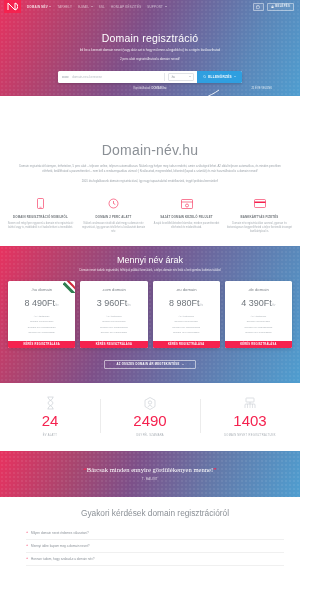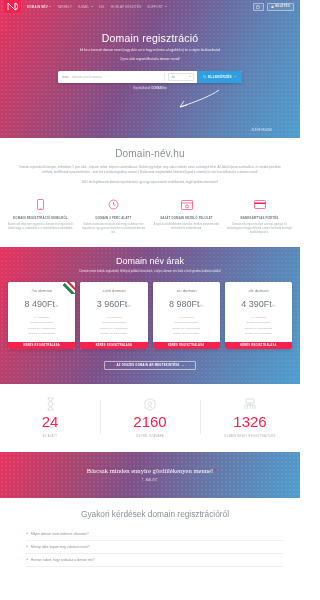--- a/index.html
+++ b/index.html
@@ -7,21 +7,21 @@
     width: 300px; height: 600px;
     font-family: "Liberation Sans", sans-serif;
     background: #ffffff;
     overflow: hidden;
   }
   .page { width: 300px; height: 600px; position: relative; overflow: hidden; }
 
   
   .hero {
     position: relative;
-    height: 138px;
+    height: 96px;
     background: linear-gradient(115deg, #e8325f 0%, #b0436f 22%, #7d5089 45%, #6a6aa0 62%, #5b86b8 80%, #4f9ed0 100%);
     overflow: hidden;
   }
   .hero::after{
     content:"";position:absolute;inset:0;
     background-image:radial-gradient(rgba(255,255,255,.06) 1px, transparent 1px);
     background-size:4px 4px;pointer-events:none;
   }
 
   
@@ -82,21 +82,21 @@
     font-size: 3.1px; letter-spacing: .3px; font-weight: 700;
     border-radius: 0 1.5px 1.5px 0;
   }
   .hero-note { position:relative; z-index:4; text-align:center; font-size:2.7px; color:rgba(255,255,255,.75); margin-top:4px; }
   .hero-note b { font-weight:700; }
   .hero-badge { position:absolute; right:28px; bottom:6px; font-size:2.7px; color:rgba(255,255,255,.8); z-index:4; }
   .arrow { position:absolute; left:175px; top:88px; z-index:6; }
 
   
   .sec-intro { background:#fff; padding: 10px 14px 4px; text-align:center; }
-  .sec-title { font-size: 10px; color:#8b9096; font-weight:400; letter-spacing:.2px; }
+  .sec-title { font-size: 14px; color:#8b9096; font-weight:400; letter-spacing:.2px;margin-top:36px; }
   .sec-sub { font-size:2.8px; color:#9ca3aa; line-height:1.85; margin-top:6px; }
   .sec-sub2 { font-size:2.8px; color:#9ca3aa; line-height:1.85; margin-top:5px; }
 
   
   .features { background:#fff; display:flex; padding: 8px 4px 12px; }
   .feat { flex:1; text-align:center; padding: 0 3px; }
   .feat-ico { height:14px; display:flex; align-items:center; justify-content:center; margin-bottom:4px; }
   .feat-h { font-size:2.9px; color:#6e7378; font-weight:700; letter-spacing:.15px; line-height:1.5; }
   .feat-p { font-size:2.55px; color:#a9afb5; line-height:1.65; margin-top:3px; }
 
@@ -313,21 +313,21 @@
           <rect x="1" y="5" width="22" height="3" fill="#f5224f"></rect>
         </svg>
       </div>
       <div class="feat-h">BANKKÁRTYÁS FIZETÉS</div>
       <div class="feat-p">Domain név regisztrációkor azonnal, gyorsan és biztonságosan kiegyenlítheted a teljes fizetendő összeget bankkártyával is.</div>
     </div>
   </section>
 
   <section class="pricing">
     <div class="inner">
-      <h2>Domain név árak</h2>
+      <h2>Mennyi név árak</h2>
       <div class="lead">Domain nevet tudunk regisztrálni, felhívjuk páldául kereskünk, a teljes domain név listát a lenti gombra kattintva találod</div>
 
       <div class="cards">
 
         <div class="card">
           <div class="ribbon">
               <i></i>
               <i></i>
               <i></i>
             </div>
@@ -418,33 +418,33 @@
     </div>
 
     <div class="stat">
       <div class="stat-ico">
         <svg width="12" height="13" viewBox="0 0 24 26">
           <path d="M12 1 L22 6.5 V19 L12 25 L2 19 V6.5 Z" stroke="#c9ced3" stroke-width="1.3" fill="none"></path>
           <circle cx="12" cy="11" r="3.3" stroke="#c9ced3" stroke-width="1.3" fill="none"></circle>
           <path d="M8 20 c1.5 -4 6.5 -4 8 0" stroke="#c9ced3" stroke-width="1.3" fill="none"></path>
         </svg>
       </div>
-      <div class="stat-num">2160</div>
+      <div class="stat-num">2490</div>
       <div class="stat-lbl">ÜGYFÉL SZÁMÁRA</div>
     </div>
 
     <div class="stat">
       <div class="stat-ico">
         <svg width="14" height="12" viewBox="0 0 28 24">
           <rect x="6" y="2" width="16" height="8" rx="1" stroke="#c9ced3" stroke-width="1.3" fill="none"></rect>
           <path d="M14 10 V14 M4 22 V16 a2 2 0 0 1 2 -2 h16 a2 2 0 0 1 2 2 v6" stroke="#c9ced3" stroke-width="1.3" fill="none"></path>
           <path d="M9 14 V22 M14 14 V22 M19 14 V22" stroke="#c9ced3" stroke-width="1.1"></path>
         </svg>
       </div>
-      <div class="stat-num">1326</div>
+      <div class="stat-num">1403</div>
       <div class="stat-lbl">DOMAIN NEVET REGISZTRÁLTUNK</div>
     </div>
   </section>
 
   <section class="quote">
     <div class="quote-txt">
       <span class="qm">“</span><span>Bárcsak minden ennyire gördülékenyen menne!</span><span class="qm">”</span>
     </div>
     <div class="quote-by">T. BÁLINT</div>
   </section>

